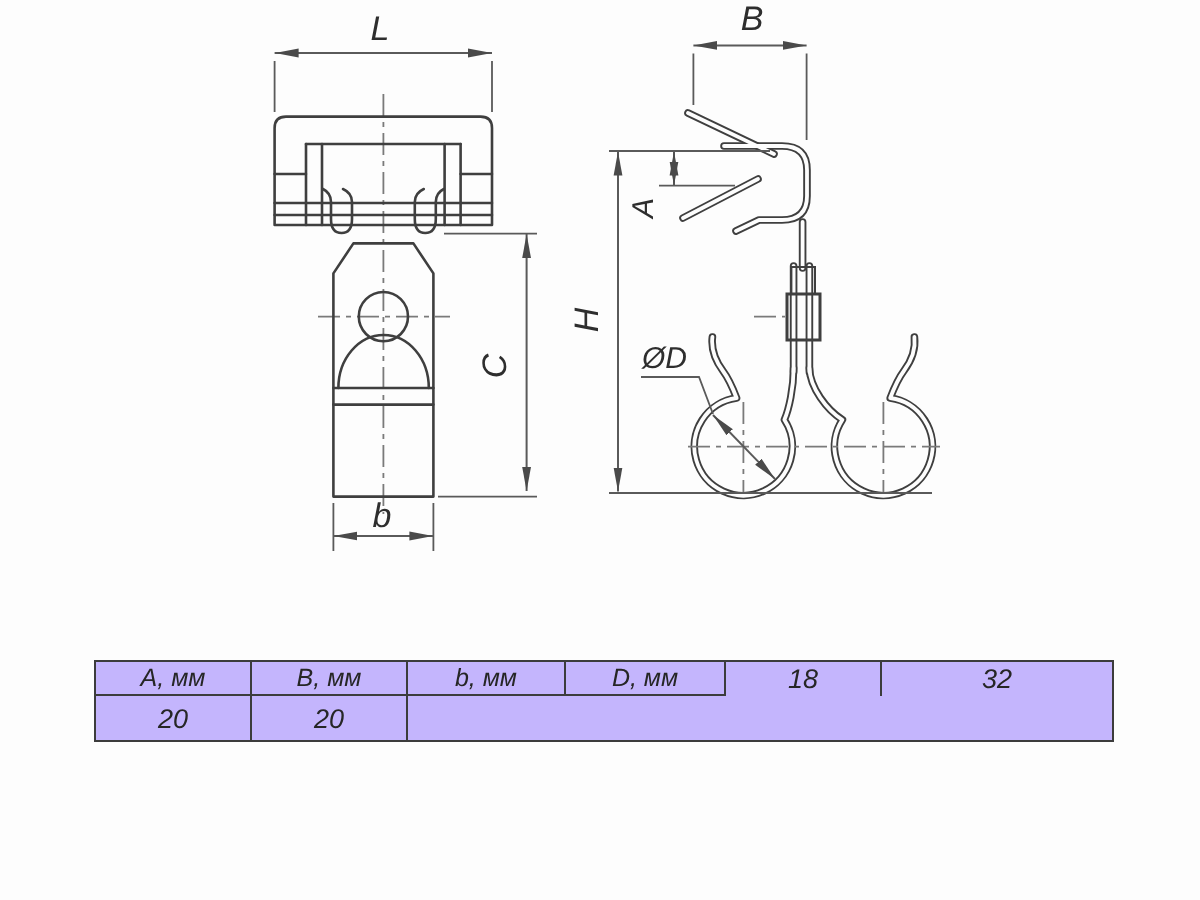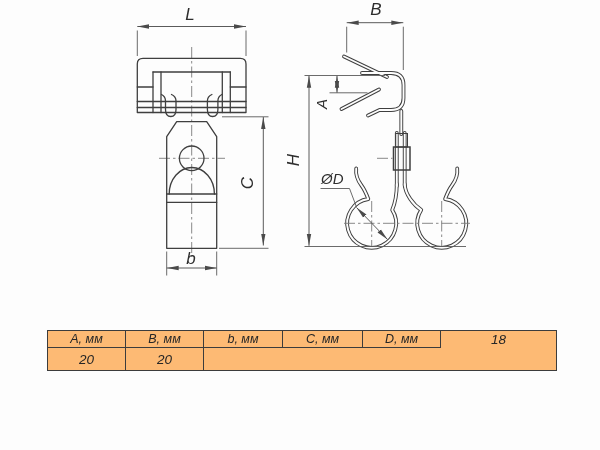--- a/index.html
+++ b/index.html
@@ -19,21 +19,21 @@
   text{font-family:"Liberation Sans",sans-serif;font-style:italic;fill:#2e2e2e;}
   .lbl{font-size:17px;}
   .lbl-s{font-size:15px;}
   
   .dim-table{
     position:absolute;left:47px;top:330px;
     display:grid;
     grid-template-columns:78px 78px 79px 80px 78px 115px;
     grid-template-rows:17px 22px;
     border:1.6px solid #3c3c3c;
-    background:#fdba74;
+    background:#c4b5fd;
   }
   .dim-table .cell{
     border-right:1px solid #3c3c3c;
     display:flex;align-items:center;justify-content:center;
     font-style:italic;color:#262626;
   }
   .dim-table .cell:nth-child(6n){border-right:none;}
   .dim-table .hd{border-bottom:1px solid #3c3c3c;font-size:12.5px;}
   .dim-table .vl{font-size:13.5px;}
 </style>
@@ -130,18 +130,18 @@
     <line class="dim" x1="356.5" y1="207.5" x2="387.5" y2="239.5" marker-start="url(#arr)" marker-end="url(#arr)"></line>
     <path class="ext" d="M320.5,188.5 H349.5 L356.5,207"></path>
     <text class="lbl-s" x="321" y="184" text-anchor="start">ØD</text>
   </g>
 </svg>
 
 <div class="dim-table">
   <div class="cell hd">A, мм</div>
   <div class="cell hd">B, мм</div>
   <div class="cell hd">b, мм</div>
-  <div class="cell hd">C, мм</div>
   <div class="cell hd">D, мм</div>
   <div class="cell vl">18</div>
+  <div class="cell vl">32</div>
   <div class="cell vl">20</div>
   <div class="cell vl">20</div>
 </div>
 
 </body></html>

